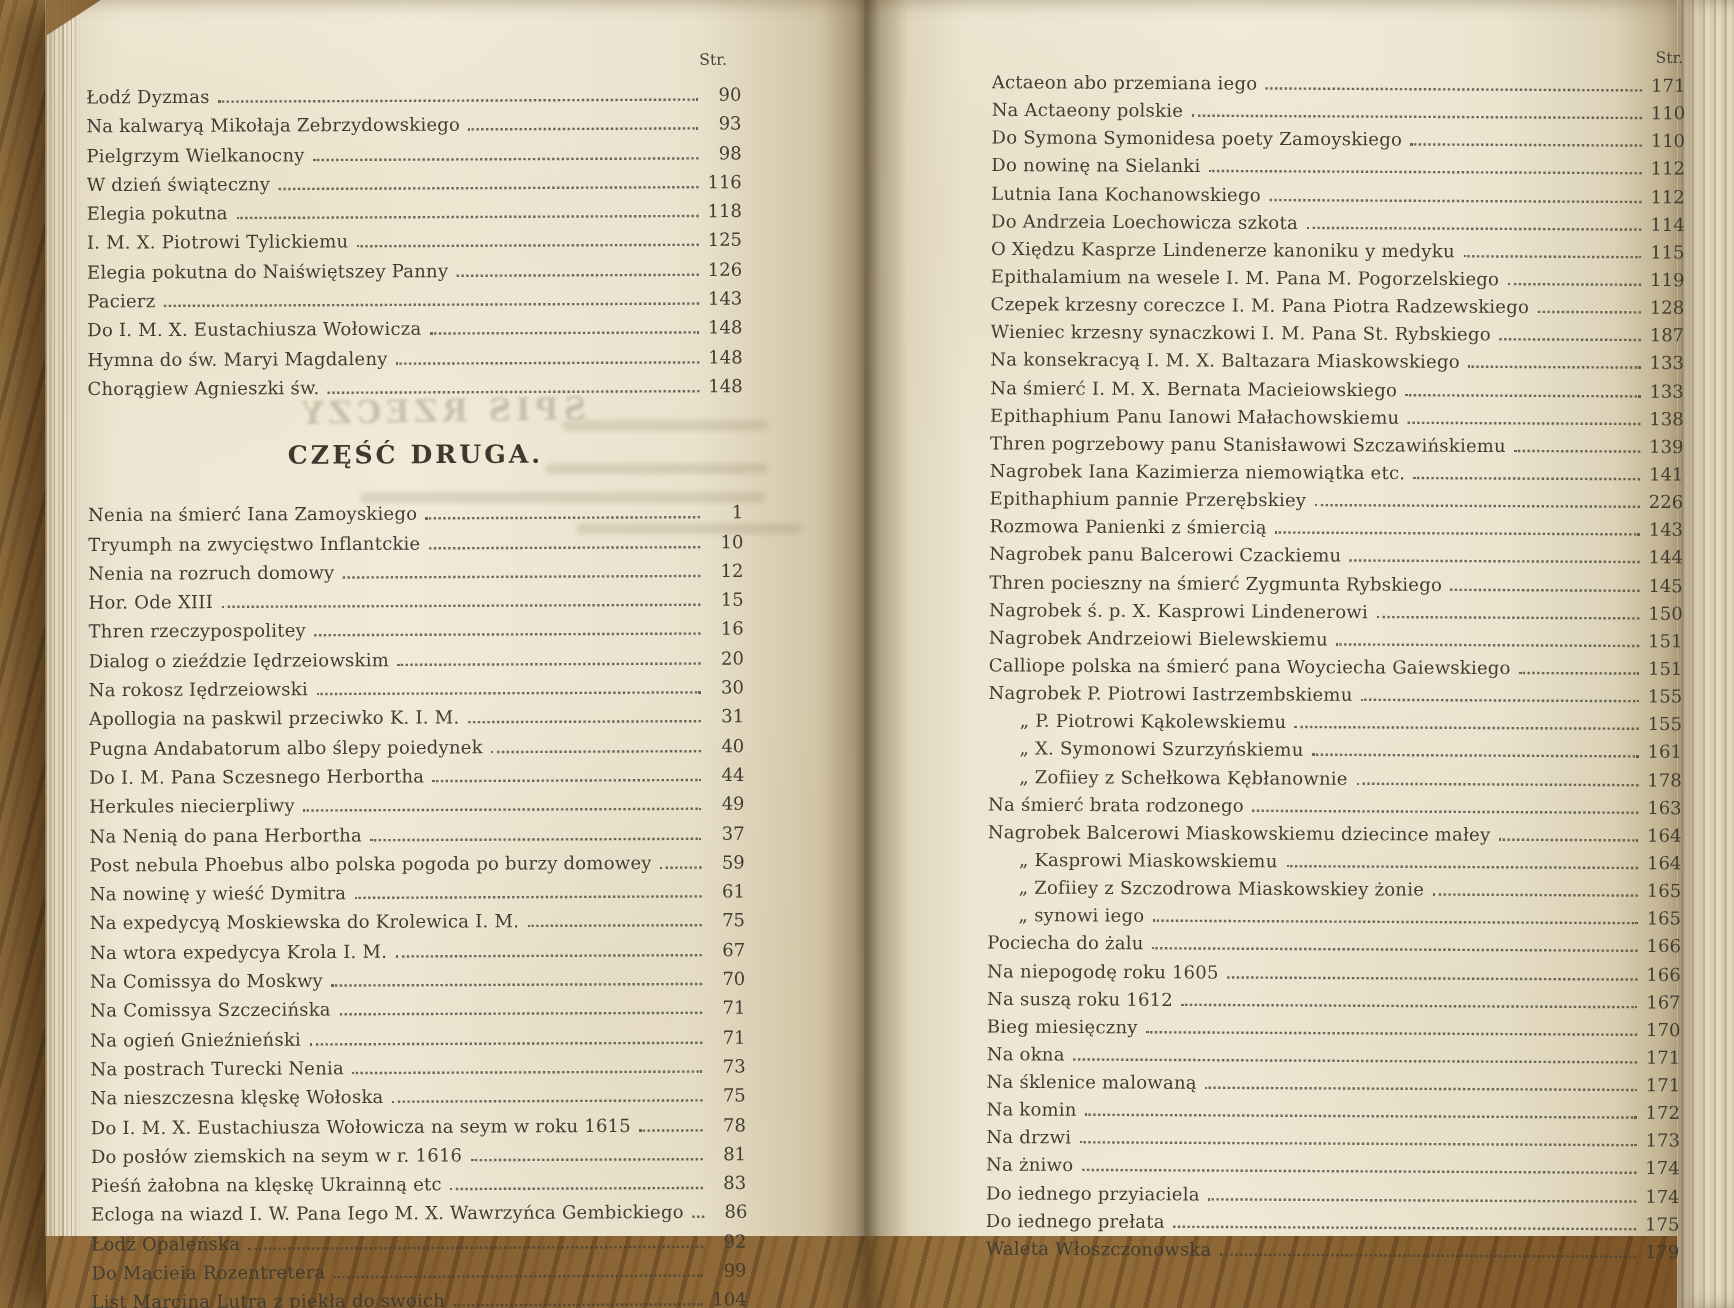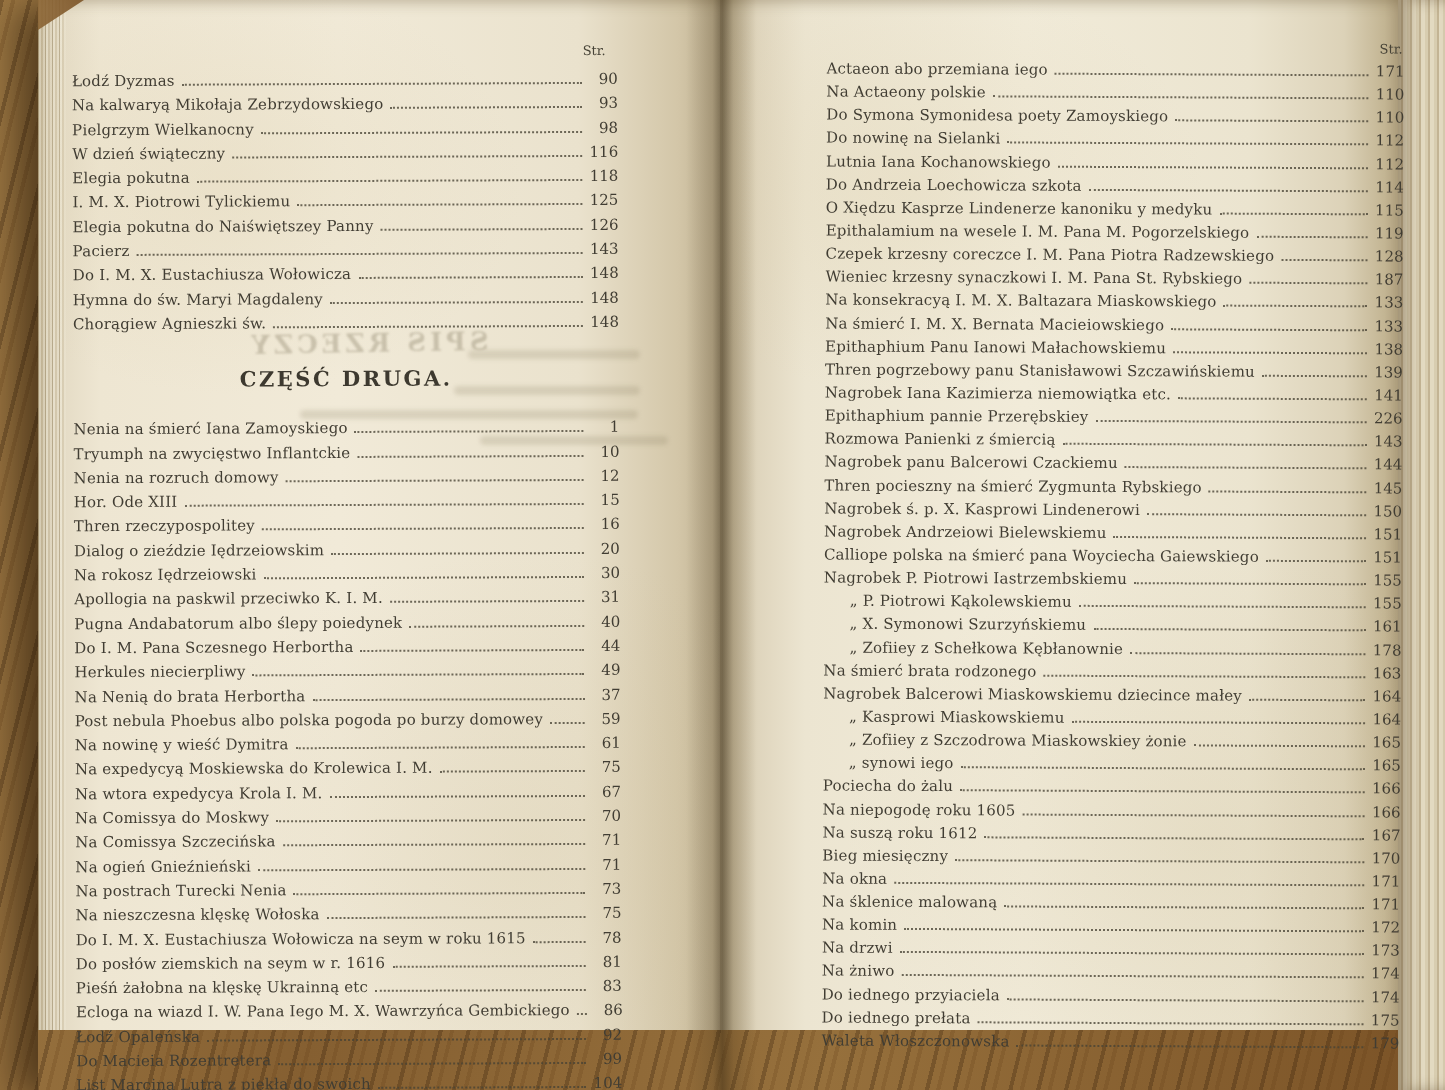--- a/index.html
+++ b/index.html
@@ -278,21 +278,21 @@
             <span class="toc-page">44</span>
           </div>
 
           <div class="toc-row">
             <span class="toc-title">Herkules niecierpliwy</span>
             <span class="leader"></span>
             <span class="toc-page">49</span>
           </div>
 
           <div class="toc-row">
-            <span class="toc-title">Na Nenią do brata Herbortha</span>
+            <span class="toc-title">Na Nenią do pana Herbortha</span>
             <span class="leader"></span>
             <span class="toc-page">37</span>
           </div>
 
           <div class="toc-row">
             <span class="toc-title">Post nebula Phoebus albo polska pogoda po burzy domowey</span>
             <span class="leader"></span>
             <span class="toc-page">59</span>
           </div>
 

